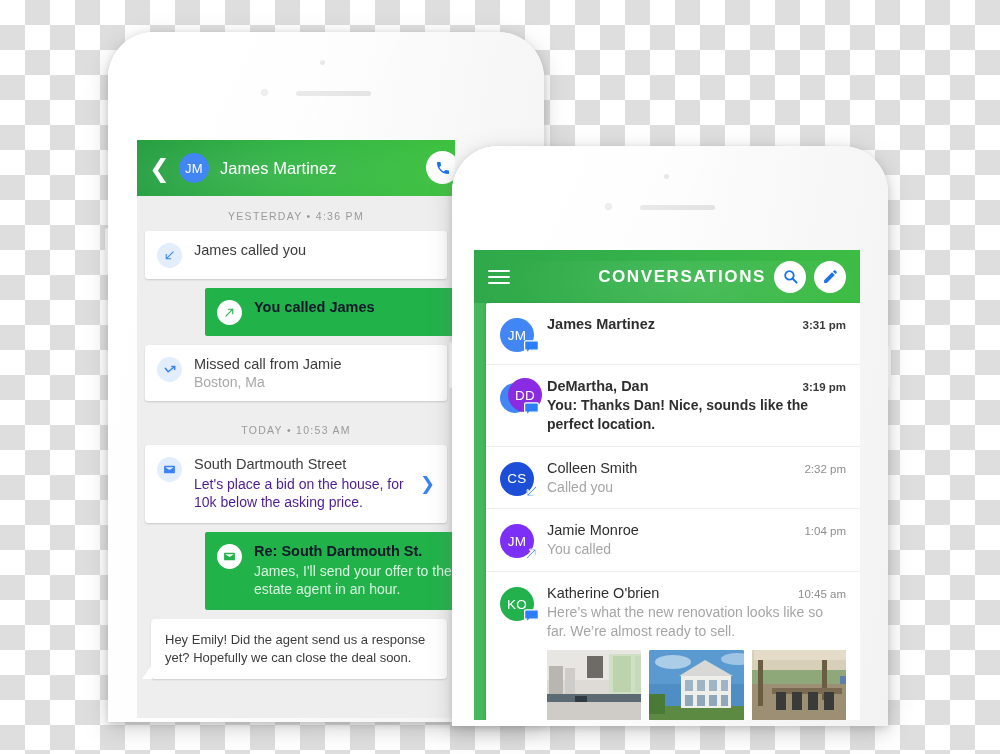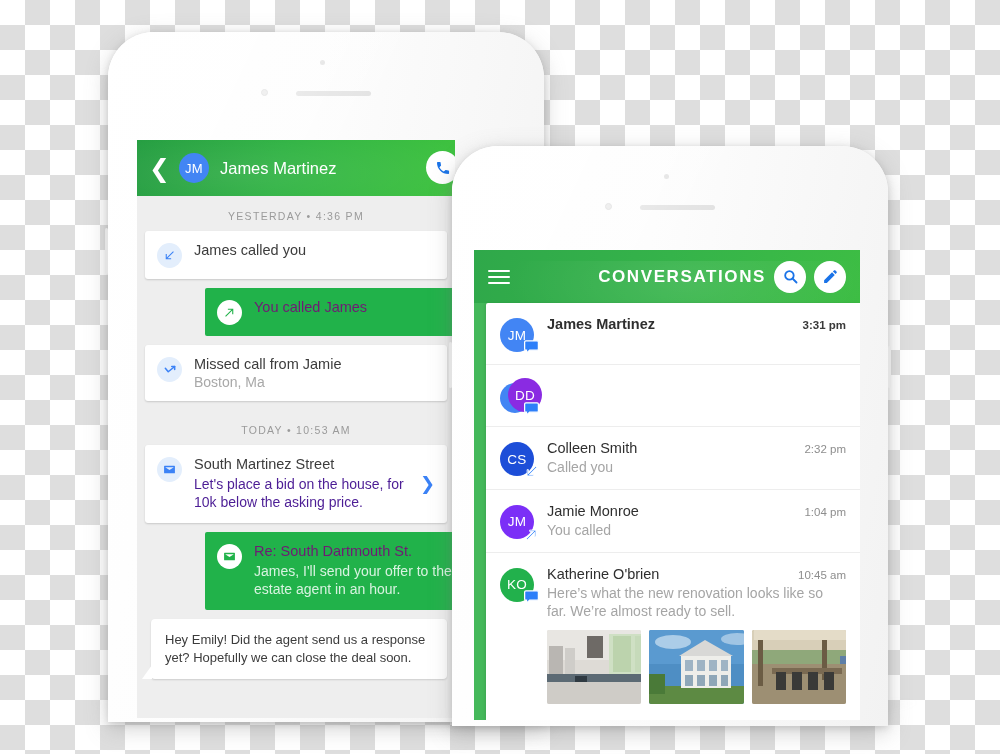--- a/index.html
+++ b/index.html
@@ -75,21 +75,21 @@
   }
   .ic-circle{ min-width:25px;width:25px;height:25px;border-radius:50%;background:#e3eefc;
               display:flex;align-items:center;justify-content:center;margin-top:1px; }
   .ic-circle.solid{ background:#fff; }
   .card .txt{ flex:1; min-width:0; }
   .card .t1{ font-size:14.5px; color:#3c3c3c; }
   .card .t2{ font-size:14px; color:#a8a8a8; margin-top:2px; }
   .card .t2d{ font-size:14px; color:#4c1d95; margin-top:3px; line-height:1.32; }
   .card .arrow{ color:#3b82f6; font-size:18px; align-self:center; font-family:"DejaVu Sans",sans-serif;}
   .card.green{ background:#21b24a; margin-left:68px; margin-right:-40px; box-shadow:none; border-radius:2px;}
-  .card.green .t1{ color:#701a75; }
+  .card.green .t1{ color:#0f172a;font-weight:bold; }
   .card.green .t2d{ color:#d8f3e0; }
   .bubble-in{
     background:#fff; border-radius:4px; margin:4px 8px 0 14px; padding:12px 14px;
     box-shadow:0 1px 2px rgba(0,0,0,.14); font-size:13px; color:#3c3c3c; line-height:1.4;
     position:relative;
   }
   .bubble-in:after{
     content:""; position:absolute; left:-9px; bottom:0; width:0;height:0;
     border-style:solid; border-width:0 0 14px 10px; border-color:transparent transparent #fff transparent;
   }
@@ -216,21 +216,21 @@
       <div class="daystamp">TODAY • 10:53 AM</div>
 
       <div class="card">
         <div class="ic-circle">
           <svg width="13" height="13" viewBox="0 0 24 24" fill="#3b82f6">
               <path d="M2 5h20v14H2z" opacity="0"></path>
               <path d="M3 5h18c.6 0 1 .4 1 1v12c0 .6-.4 1-1 1H3c-.6 0-1-.4-1-1V6c0-.6.4-1 1-1zm9 8 8-5H4z"></path>
             </svg>
         </div>
         <div class="txt">
-          <div class="t1">South Martinez Street</div>
+          <div class="t1">South Dartmouth Street</div>
           <div class="t2d">Let's place a bid on the house, for 10k below the asking price.</div>
         </div>
         <div class="arrow">❯</div>
       </div>
 
       <div class="card green">
         <div class="ic-circle solid">
           <svg width="13" height="13" viewBox="0 0 24 24" fill="#21b24a">
               <path d="M3 5h18c.6 0 1 .4 1 1v12c0 .6-.4 1-1 1H3c-.6 0-1-.4-1-1V6c0-.6.4-1 1-1zm9 8 8-5H4z"></path>
             </svg>
@@ -301,20 +301,27 @@
 
         <div class="conv">
           <div class="av-wrap">
             <div class="av" style="background:#4285f4;width:30px;height:30px;font-size:11px;margin-top:3px">R</div>
             <div class="av second" style="background:#8a2be2">DD</div>
             <div class="badge">
               <svg width="15" height="14" viewBox="0 0 24 22">
                   <path d="M3 1h18a2 2 0 0 1 2 2v11a2 2 0 0 1-2 2H9l-5 5v-5H3a2 2 0 0 1-2-2V3a2 2 0 0 1 2-2z" fill="#2d7ff9" stroke="#fff" stroke-width="2"></path>
                 </svg>
             </div>
+          </div>
+          <div class="body">
+            <div class="row1">
+              <div class="name" style="font-weight:bold">DeMartha, Dan</div>
+              <div class="time b">3:19 pm</div>
+            </div>
+            <div class="snippet bold">You: Thanks Dan! Nice, sounds like the perfect location.</div>
           </div>
         </div>
 
         <div class="conv">
           <div class="av-wrap">
             <div class="av" style="background:#1d4ed8">CS</div>
             <div class="badge">
               <svg width="15" height="15" viewBox="0 0 24 24">
                   <path d="M20 5.4 18.6 4 7 15.6V9H5v10h10v-2H8.4z" fill="#2d7ff9" stroke="#fff" stroke-width="1.5"></path>
                 </svg>

